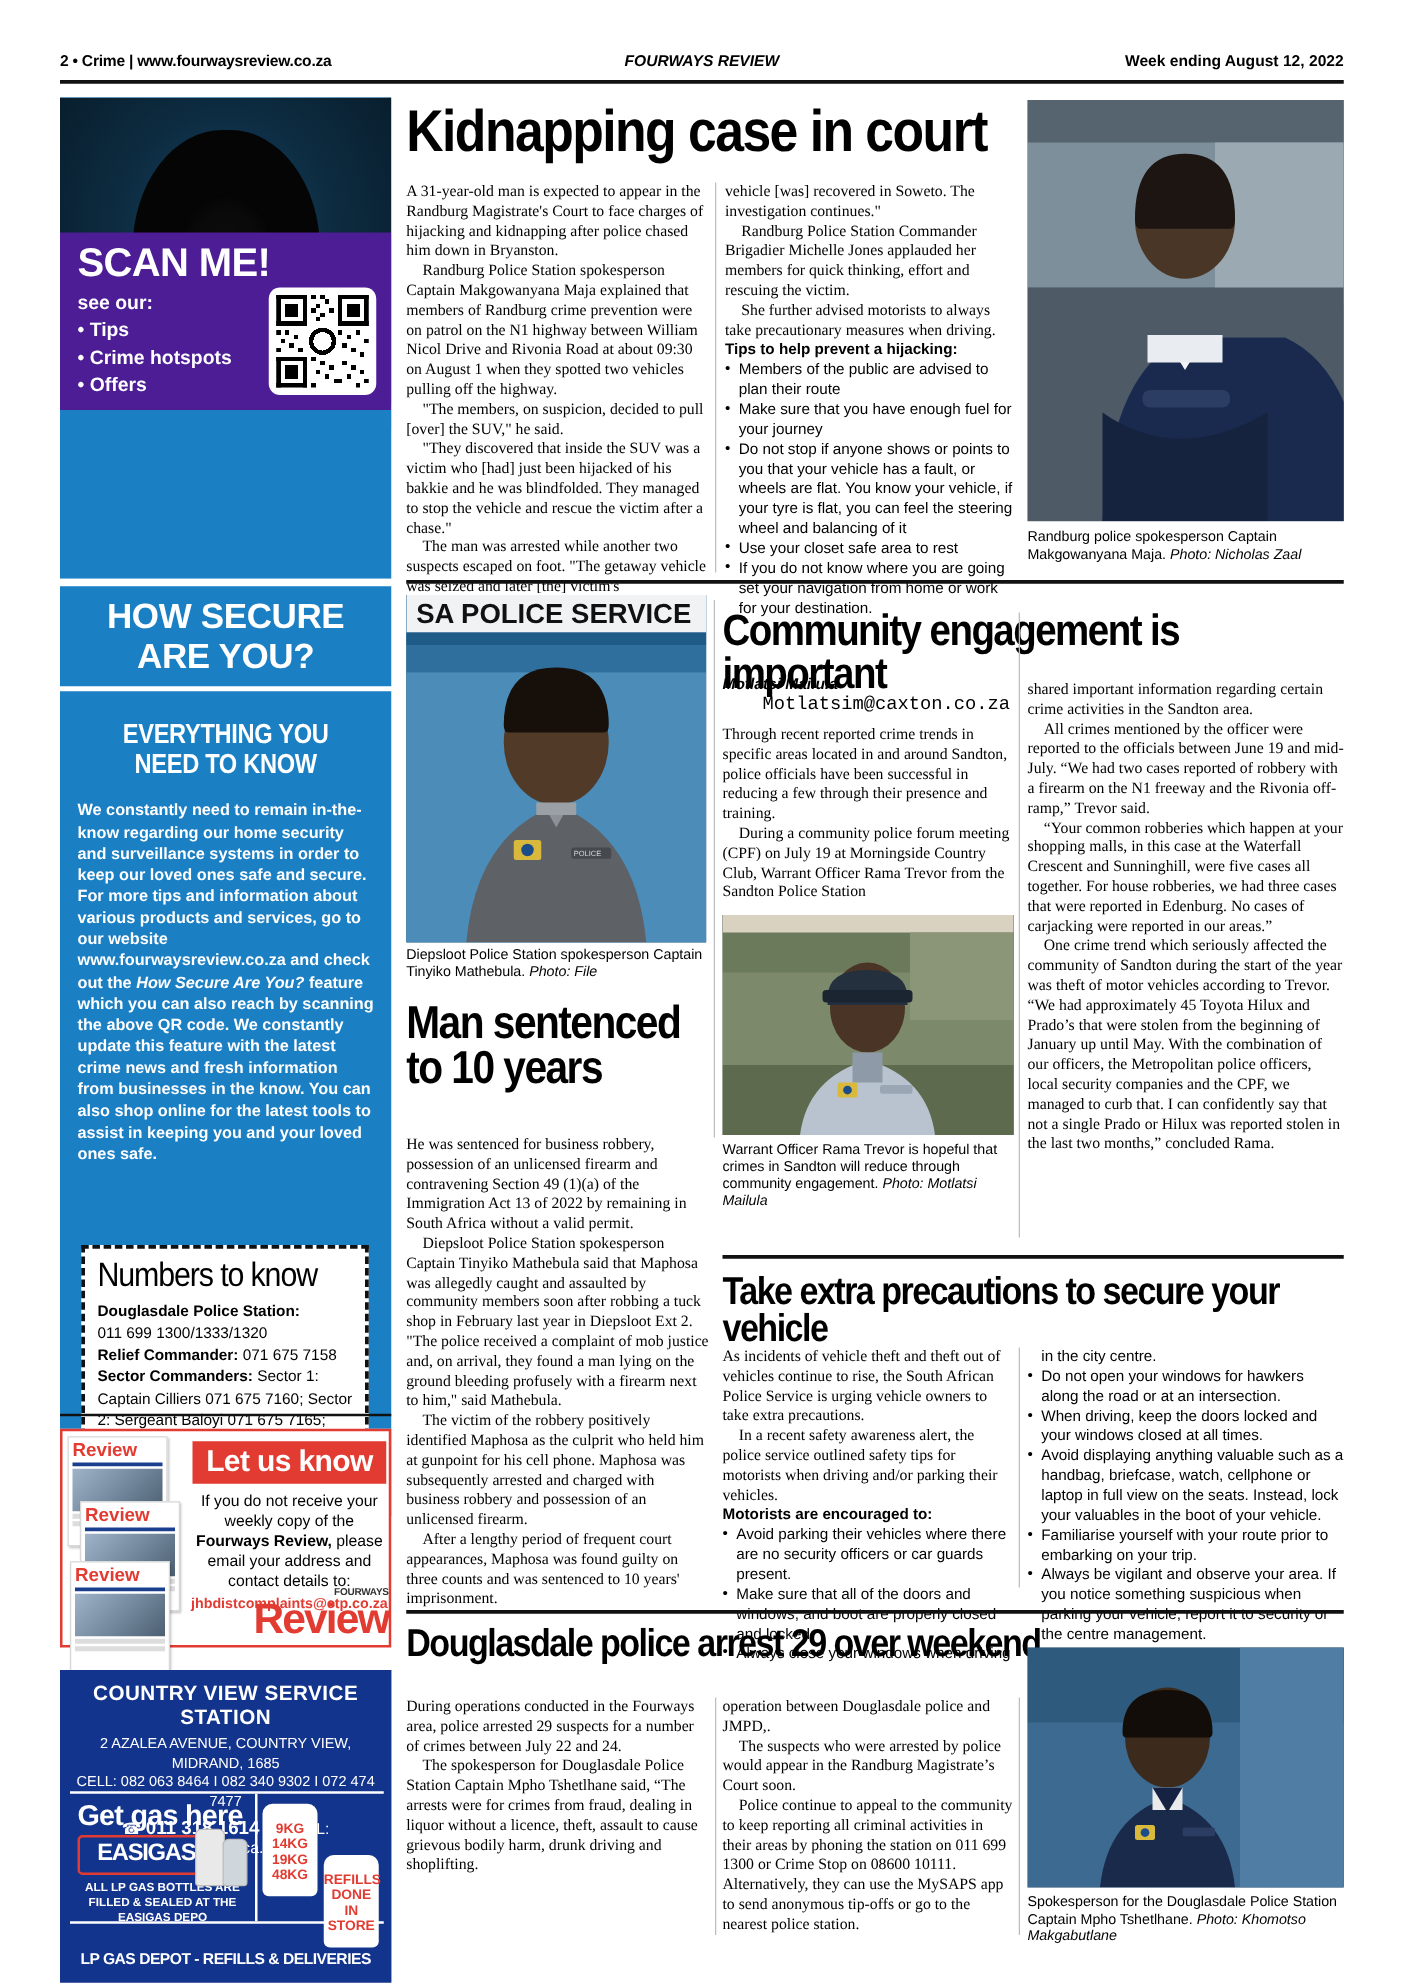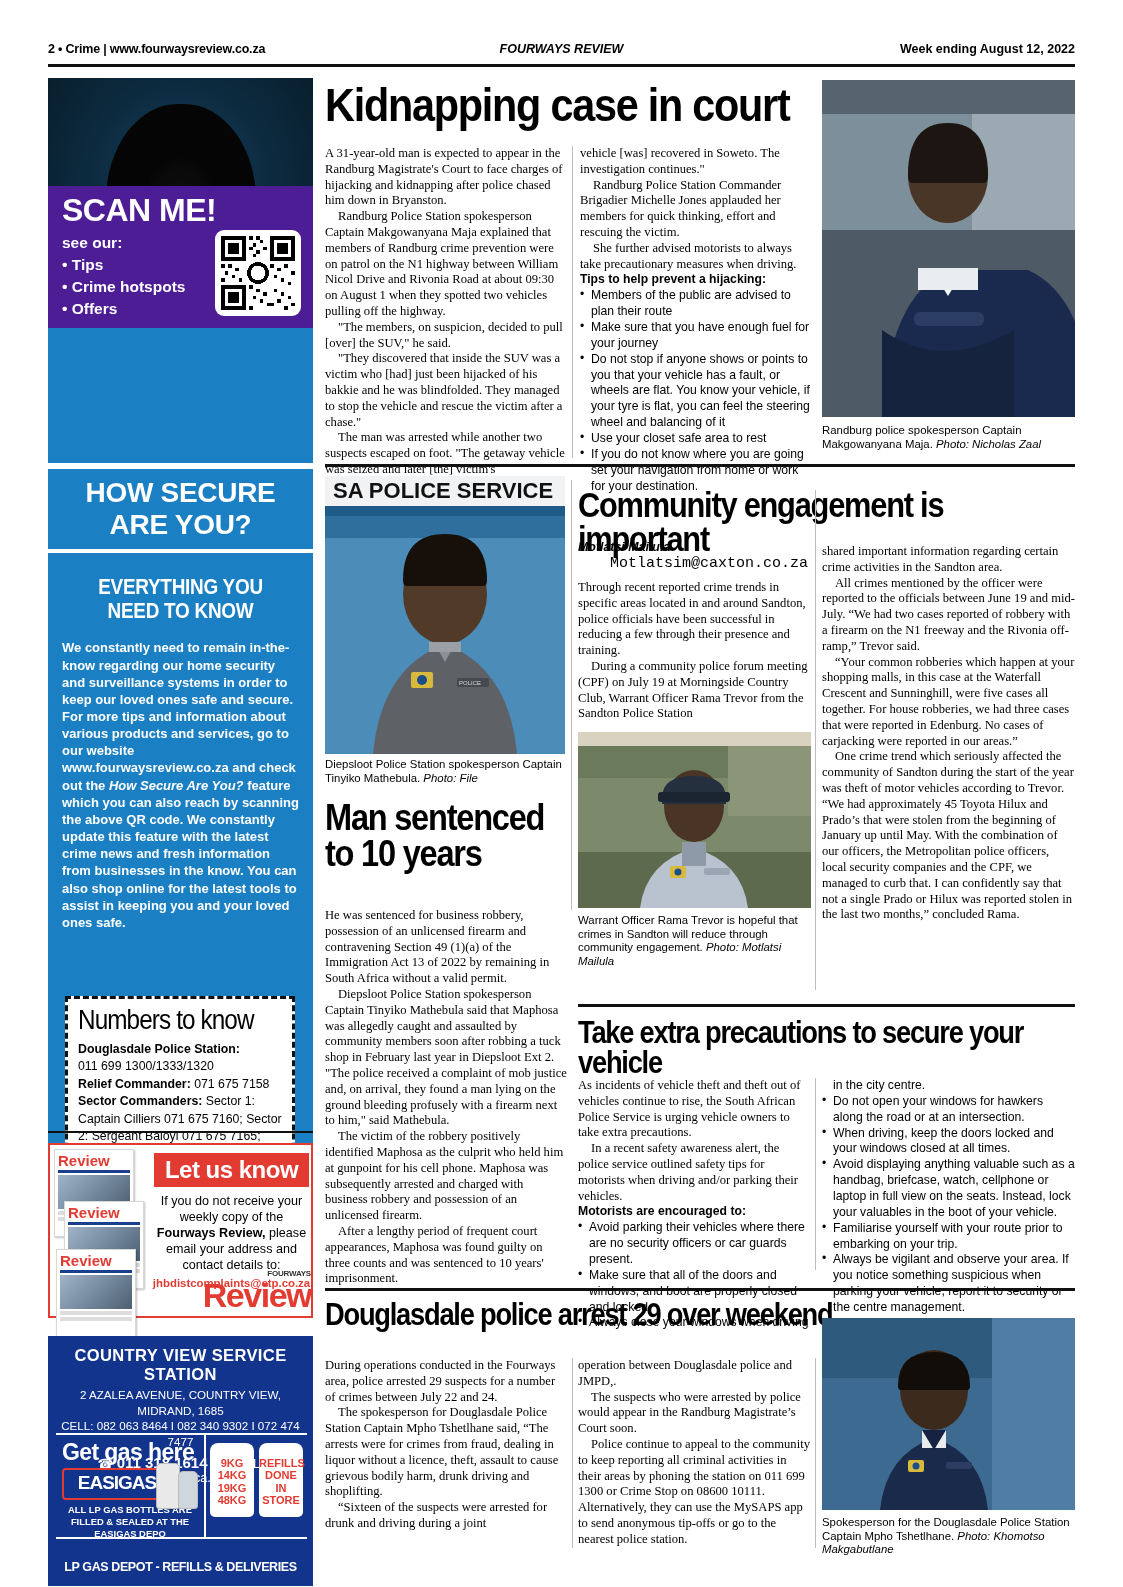--- a/index.html
+++ b/index.html
@@ -336,21 +336,21 @@
           <div class="gas-left-note">ALL LP GAS BOTTLES ARE FILLED &amp; SEALED AT THE EASIGAS DEPO</div>
         </div>
         <div class="gas-right">
           <div class="kegs">
             <div class="keg" style="left:0;">
               <span style="white-space:pre-line">9KG
 14KG
 19KG
 48KG</span>
             </div>
-            <div class="keg" style="left:49px;">
+            <div class="keg" style="left:49px;margin-top:41px;">
               <span>REFILLS DONE IN STORE</span>
             </div>
           </div>
         </div>
       </div>
       <div class="gas-foot">
         <span>LP GAS DEPOT</span><span> - REFILLS &amp; DELIVERIES</span>
       </div>
     </div>
   </div>
@@ -503,21 +503,20 @@
   </div>
 
   <div class="vrule vr4"></div>
   <div class="sec-rule3"></div>
 
   <div class="hd doug-hd">Douglasdale police arrest 29 over weekend</div>
 
   <div class="body-col doug-a">
     <p class="first">During operations conducted in the Fourways area, police arrested 29 suspects for a number of crimes between July 22 and 24.</p>
     <p>The spokesperson for Douglasdale Police Station Captain Mpho Tshetlhane said, “The arrests were for crimes from fraud, dealing in liquor without a licence, theft, assault to cause grievous bodily harm, drunk driving and shoplifting.</p>
-    <p>“Sixteen of the suspects were arrested for drunk and driving during a joint</p>
   </div>
 
   <div class="body-col doug-b">
     <p class="first">operation between Douglasdale police and JMPD,.</p>
     <p>The suspects who were arrested by police would appear in the Randburg Magistrate’s Court soon.</p>
     <p>Police continue to appeal to the community to keep reporting all criminal activities in their areas by phoning the station on 011 699 1300 or Crime Stop on 08600 10111. Alternatively, they can use the MySAPS app to send anonymous tip-offs or go to the nearest police station.</p>
   </div>
 
   <div class="doug-photo">
     <svg width="253" height="192" viewBox="0 0 253 192">

